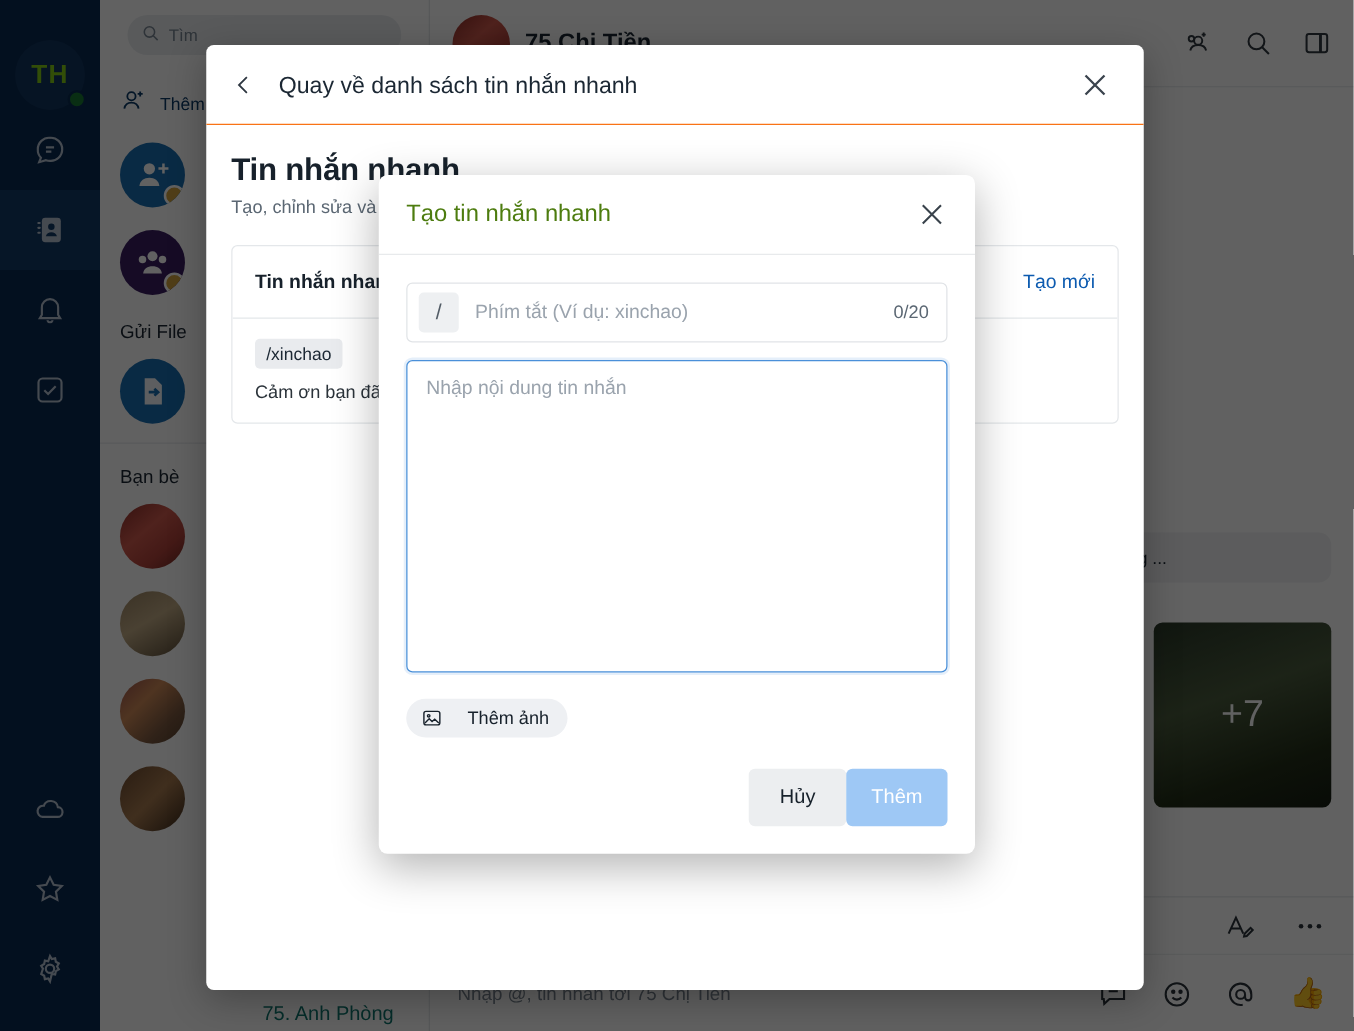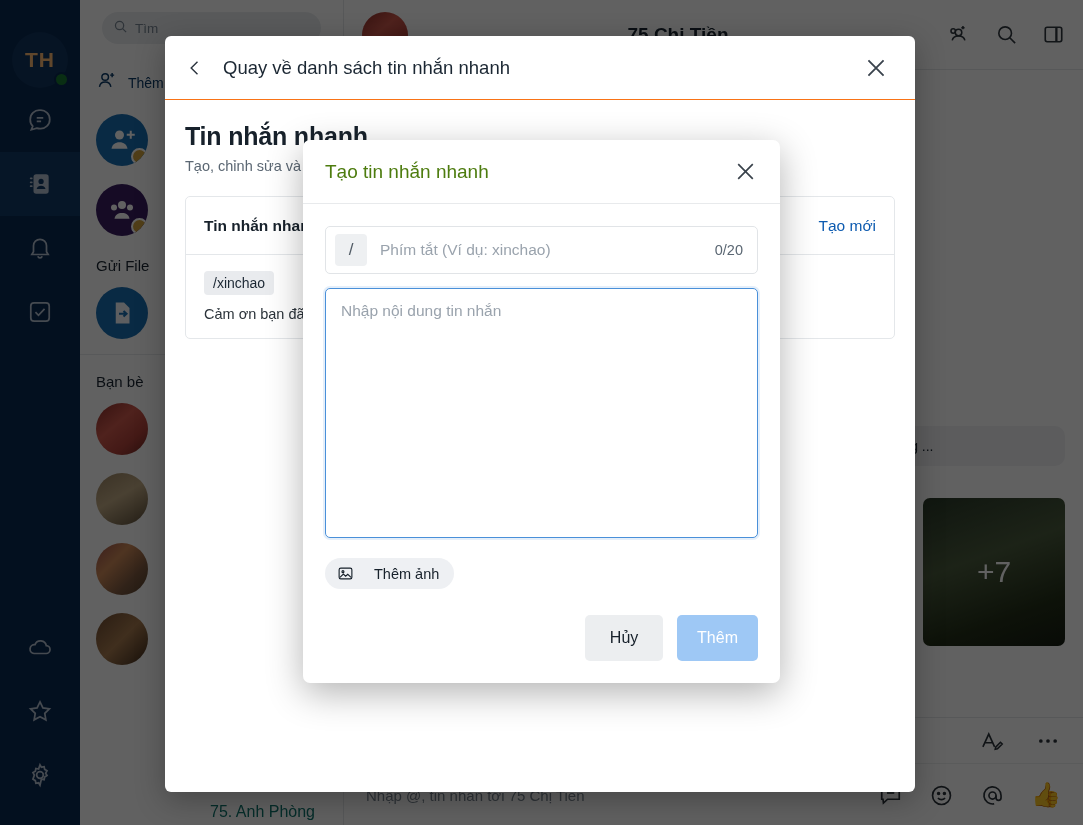--- a/index.html
+++ b/index.html
@@ -18,21 +18,21 @@
     position: absolute; left: 0; top: 0; width: 80px; height: 825px;
     background: #0a2a52;
     display: flex; flex-direction: column; align-items: center;
   }
   .rail-avatar {
     position: relative;
     width: 56px; height: 56px; border-radius: 50%;
     margin-top: 32px;
     background: #12365f;
     display: flex; align-items: center; justify-content: center;
-    color: #fdba74; font-size: 21px; font-weight: 600; letter-spacing: 1px;
+    color: #84cc16; font-size: 21px; font-weight: 600; letter-spacing: 1px;
   }
   .rail-avatar .presence {
     position: absolute; right: -1px; bottom: 1px;
     width: 15px; height: 15px; border-radius: 50%;
     background: #1a7a33; border: 2px solid #0a2a52;
   }
   .rail-item {
     width: 80px; height: 64px;
     display: flex; align-items: center; justify-content: center;
     color: #b6c3d2;
@@ -81,21 +81,21 @@
   .av.ph4 { background: linear-gradient(135deg,#6d4a30,#a87b4f 50%,#3d2a1c); }
   .sec-label { padding: 12px 16px 4px; font-size: 15px; color: #1b2733; }
   .divider { height: 1px; background: #e8eaed; margin: 6px 0; }
 
   .chat-col { position: absolute; left: 344px; top: 0; right: 0; bottom: 0; background: #ffffff; }
   .chat-header {
     height: 70px; display: flex; align-items: center; padding: 0 18px;
     gap: 12px; border-bottom: 1px solid #e4e7ea;
   }
   .chat-header .av { width: 46px; height: 46px; }
-  .chat-title { font-size: 19px; font-weight: 600; color: #1b2733; flex: 1; text-align: center; }
+  .chat-title { font-size: 19px; font-weight: 600; color: #1b2733; flex: 1; }
   .hdr-icons { display: flex; align-items: center; gap: 24px; color: #30383f; }
   .hdr-icons svg { width: 23px; height: 23px; display: block; }
   .chat-body { position: absolute; top: 70px; left: 0; right: 0; bottom: 108px; background: #fff; }
 
   .msg-bubble {
     position: absolute; right: 18px; top: 356px; width: 200px;
     background: #f1f2f4; border-radius: 10px; padding: 12px 14px;
     font-size: 14px; color: #1b2733;
   }
   .msg-thumb {
@@ -202,21 +202,21 @@
   .add-image {
     margin-top: 16px; display: inline-flex; align-items: center; gap: 20px;
     background: #eef0f3; border: none; border-radius: 16px;
     padding: 7px 15px 7px 12px; font-family: "Liberation Sans", sans-serif;
     font-size: 14.5px; color: #17212b; cursor: pointer;
   }
   .add-image svg { width: 17px; height: 17px; display: block; }
 
   .modal-actions {
     position: absolute; right: 22px; bottom: 22px;
-    display: flex; gap: 14px;
+    display: flex; 
   }
   .btn {
     min-width: 78px; height: 46px; border: none; border-radius: 5px;
     font-family: "Liberation Sans", sans-serif; font-size: 16px; cursor: pointer;
     padding: 0 20px;
   }
   .btn-cancel { background: #eceef0; color: #17212b; }
   .btn-primary { background: #9ec8f5; color: #ffffff; }
 </style>
 </head>

